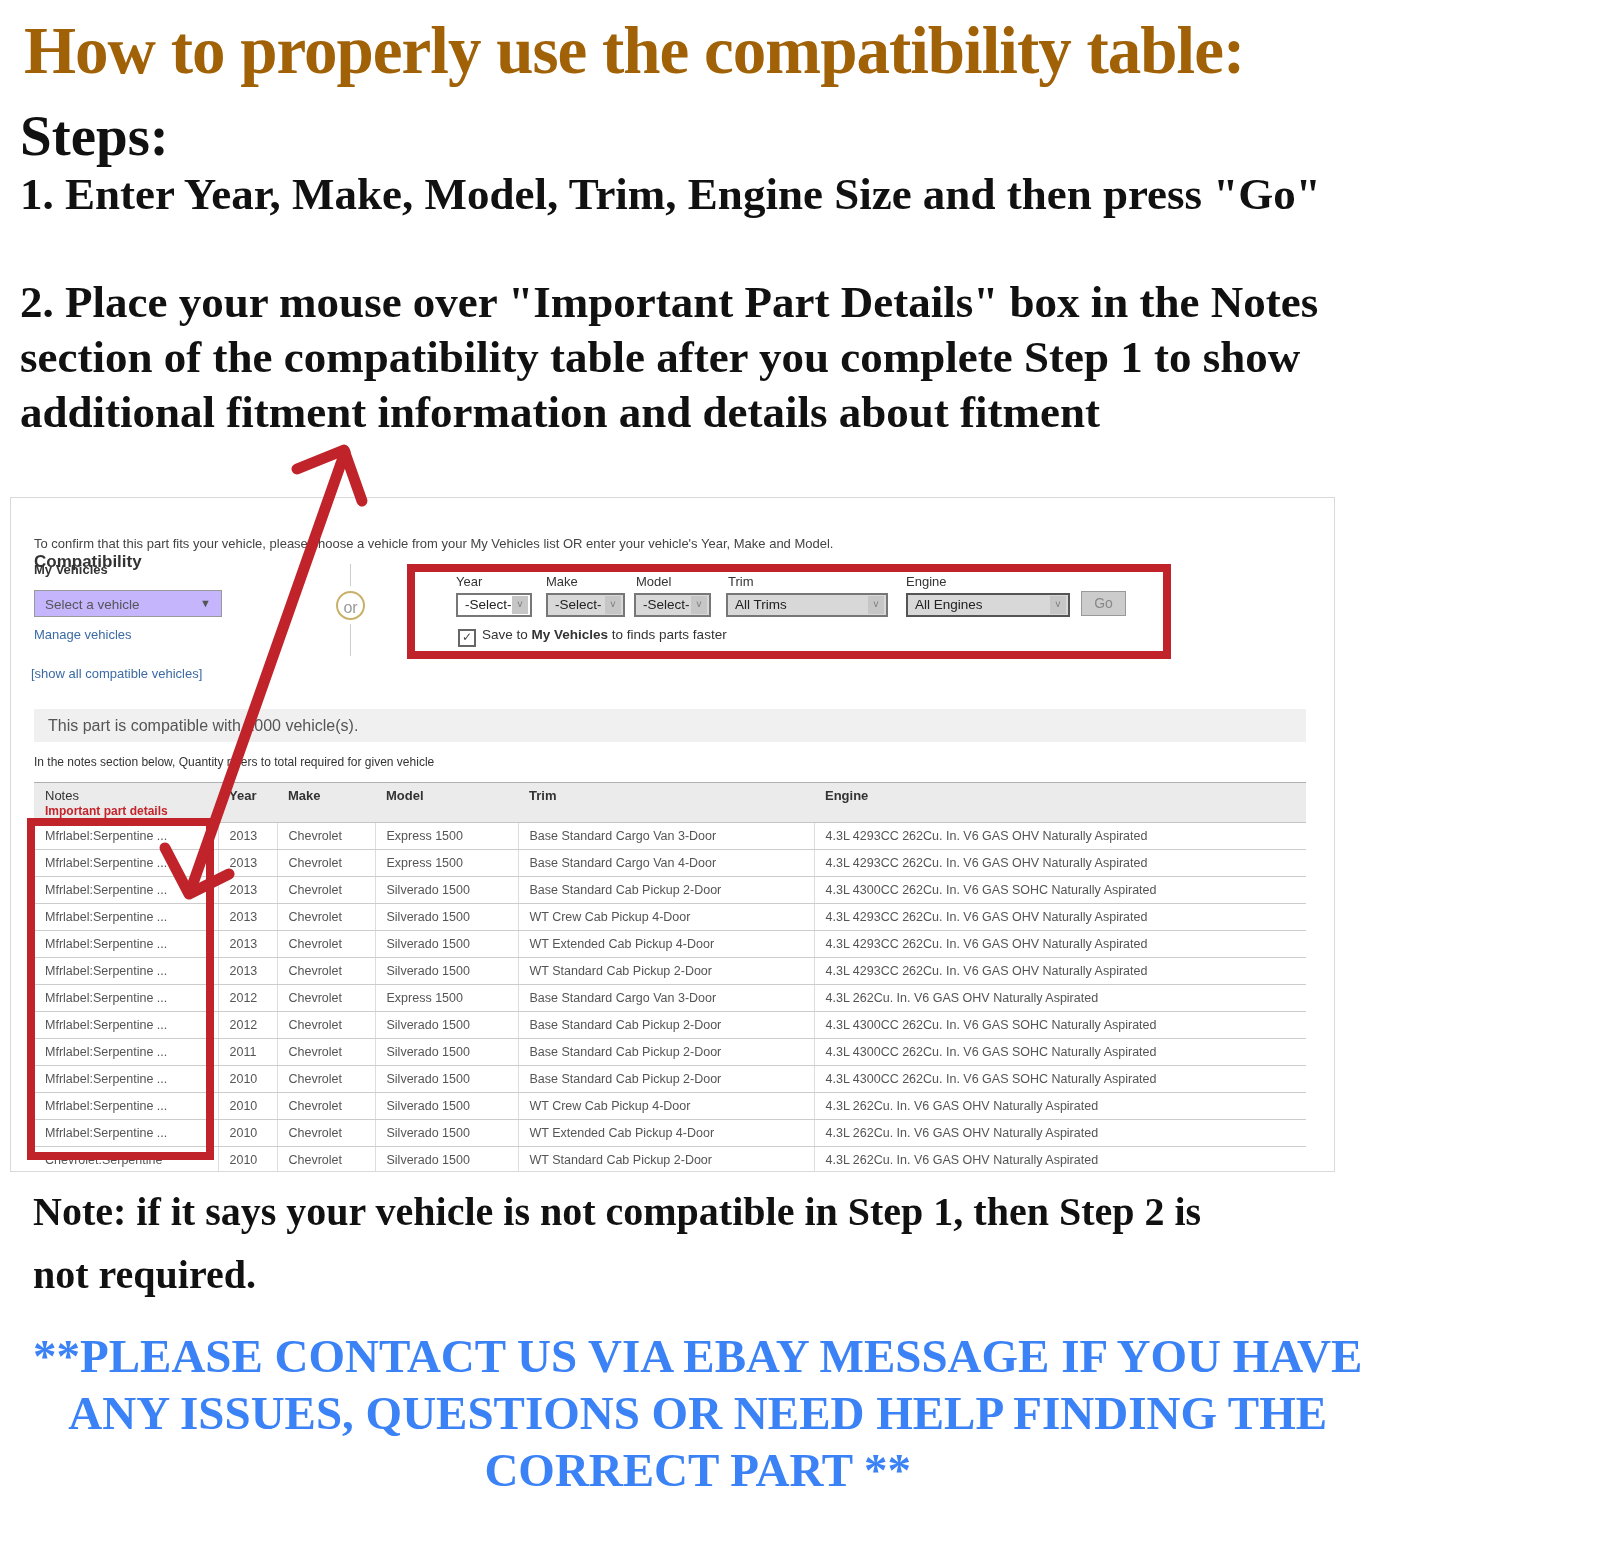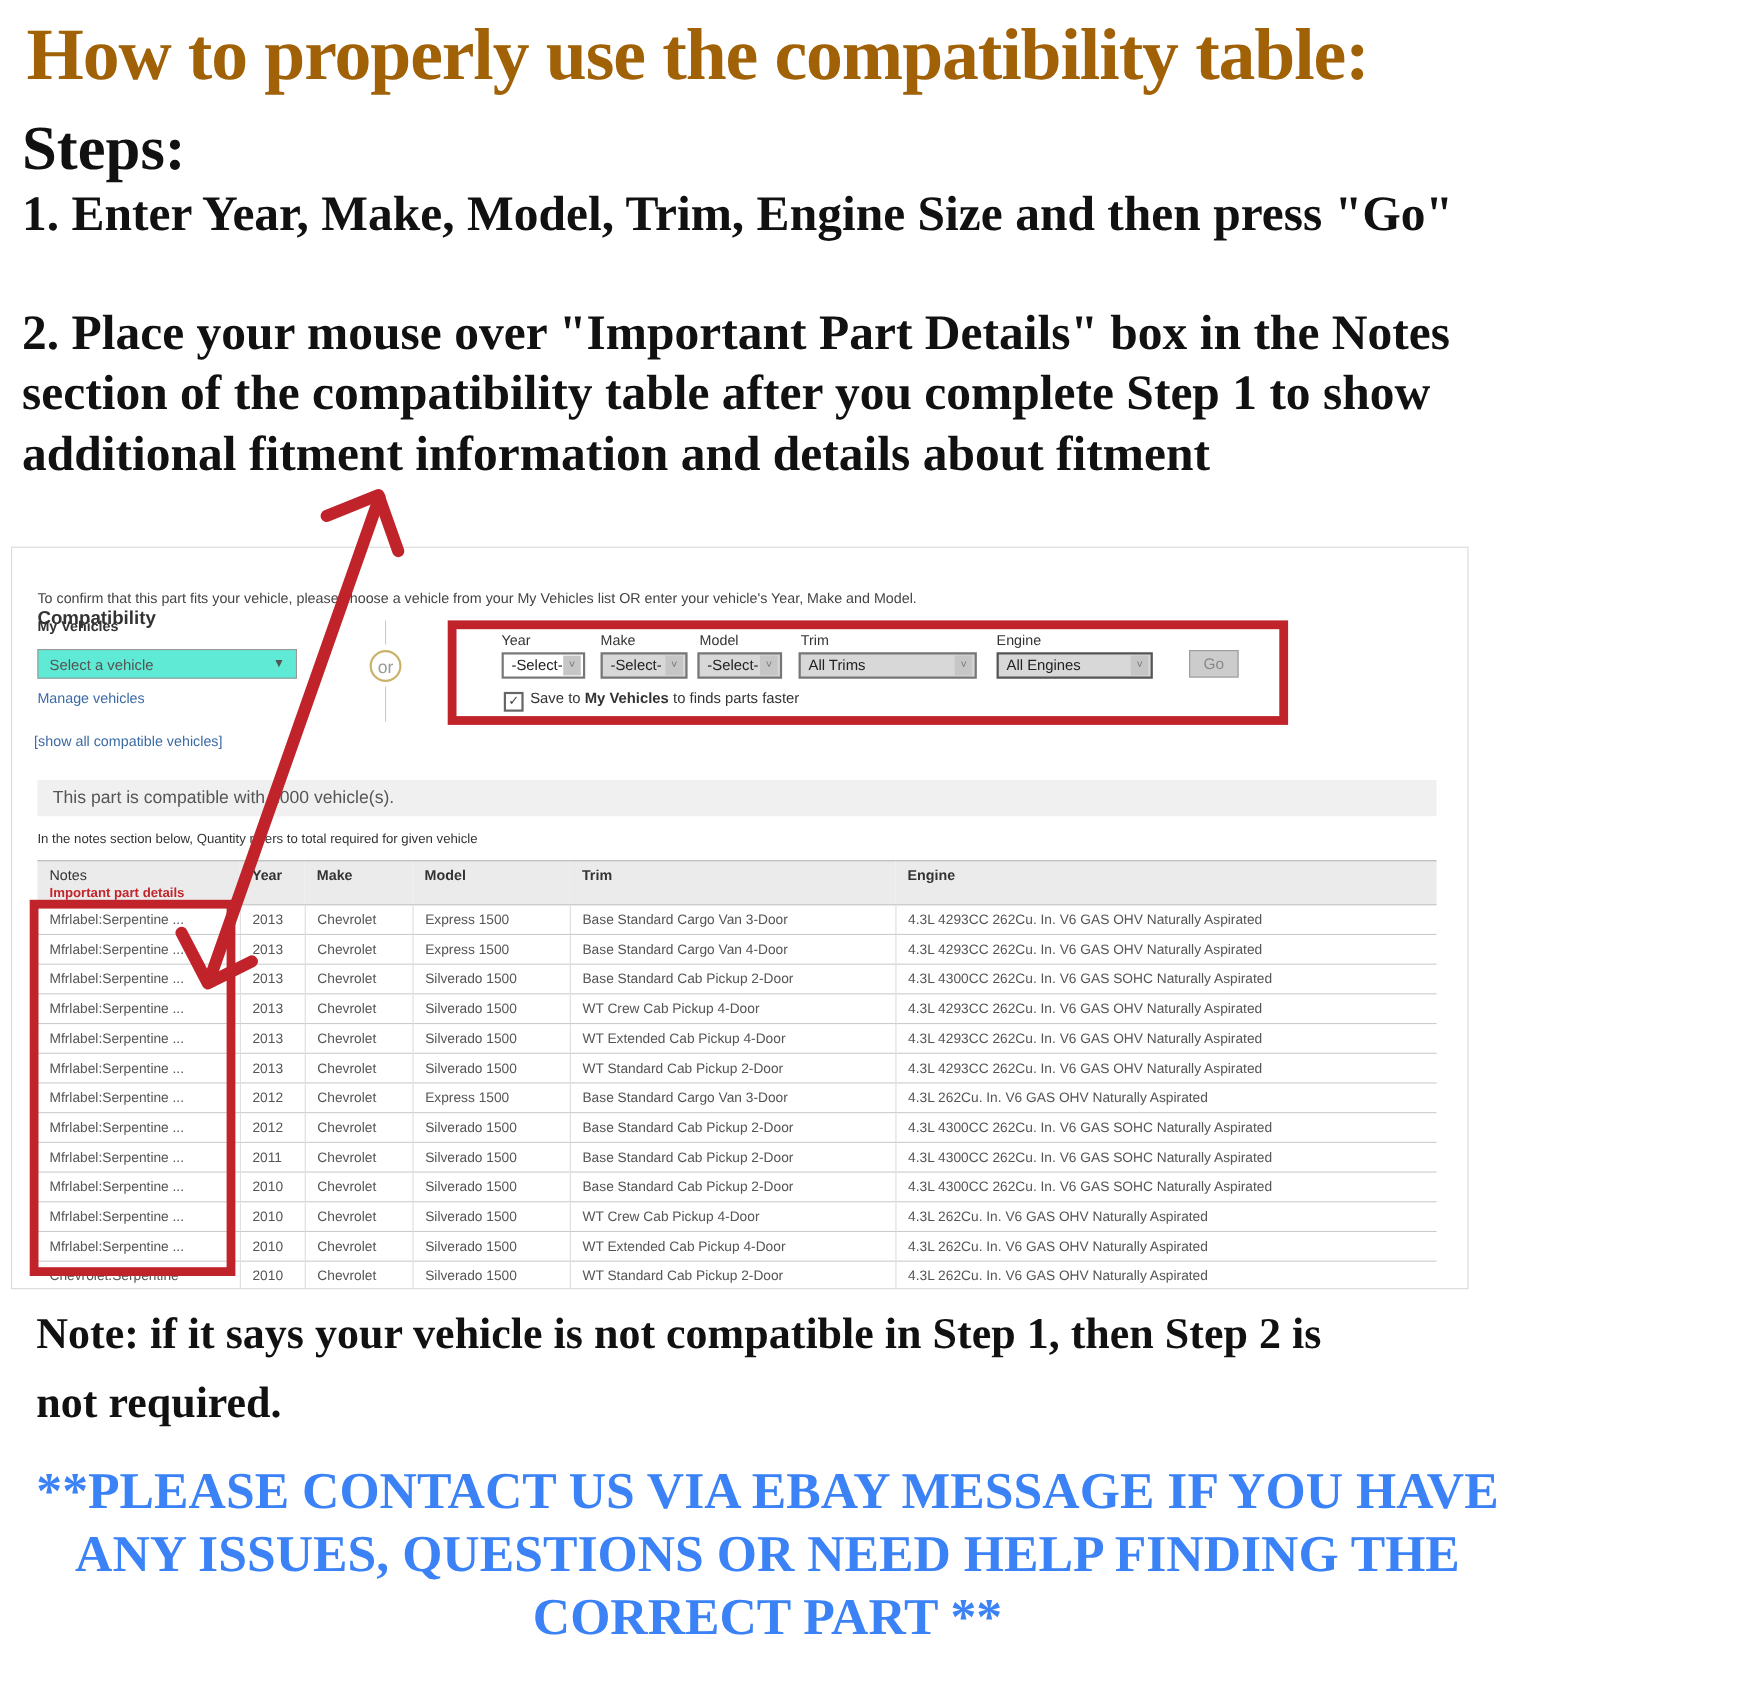--- a/index.html
+++ b/index.html
@@ -11,21 +11,21 @@
   .page-title{left:24px;top:12px;font-size:67px;letter-spacing:-1px;color:#a16207;white-space:nowrap;}
   .steps-heading{left:20px;top:103px;font-size:57px;}
   .step1{left:20px;top:168px;font-size:45px;white-space:nowrap;}
   .step2{left:20px;top:275px;font-size:45px;line-height:55px;}
   
   .widget{left:10px;top:497px;width:1323px;height:673px;border:1px solid #d9d9d9;background:#fff;overflow:hidden;}
   .w-heading{left:23px;top:8px;font-size:17px;font-weight:bold;color:#333;margin-top:46px;}
   .w-desc{left:23px;top:38px;font-size:13px;color:#444;white-space:nowrap;}
   .w-label{font-size:13px;font-weight:bold;color:#333;}
   .myveh-label{left:23px;top:64px;}
-  .veh-select{left:23px;top:92px;width:236px;height:27px;border:1px solid #999;background:#5eead4;
+  .veh-select{left:23px;top:92px;width:188px;height:27px;border:1px solid #999;background:#c4b5fd;
               font-size:13.5px;color:#555;line-height:27px;padding-left:10px;box-sizing:border-box;cursor:pointer;}
   .veh-select .tri{position:absolute;right:10px;top:0;font-size:11px;color:#555;line-height:25px;}
   .w-link{font-size:13px;color:#3b6aa5;cursor:pointer;}
   .manage-link{left:23px;top:129px;}
   .showall-link{left:20px;top:168px;}
   .or-wrap{left:325px;top:93px;width:29px;height:29px;border:2px solid #c9b169;border-radius:50%;
            text-align:center;line-height:29px;font-size:16px;color:#999;background:#fff;box-sizing:border-box;}
   .or-line{width:1px;background:#ccc;}
   
   .form-outline{left:396px;top:66px;width:764px;height:95px;border:8px solid #c1232b;box-sizing:border-box;z-index:5;pointer-events:none;}
@@ -101,21 +101,21 @@
     <span class="chev">˅</span>
   </div>
   <div class="abs dd" style="left:623px;width:77px;">
     <span>-Select-</span>
     <span class="chev">˅</span>
   </div>
   <div class="abs dd" style="left:715px;width:162px;">
     <span>All Trims</span>
     <span class="chev">˅</span>
   </div>
-  <div class="abs dd" style="left:895px;width:142px;border-color:#555;">
+  <div class="abs dd" style="left:895px;width:164px;border-color:#555;">
     <span>All Engines</span>
     <span class="chev">˅</span>
   </div>
   <div class="abs go-btn">Go</div>
 
   <div class="abs save-row">
     <span class="cb">✓</span><span>Save to </span><b>My Vehicles</b><span> to finds parts faster</span>
   </div>
 
   <div class="abs form-outline"></div>

